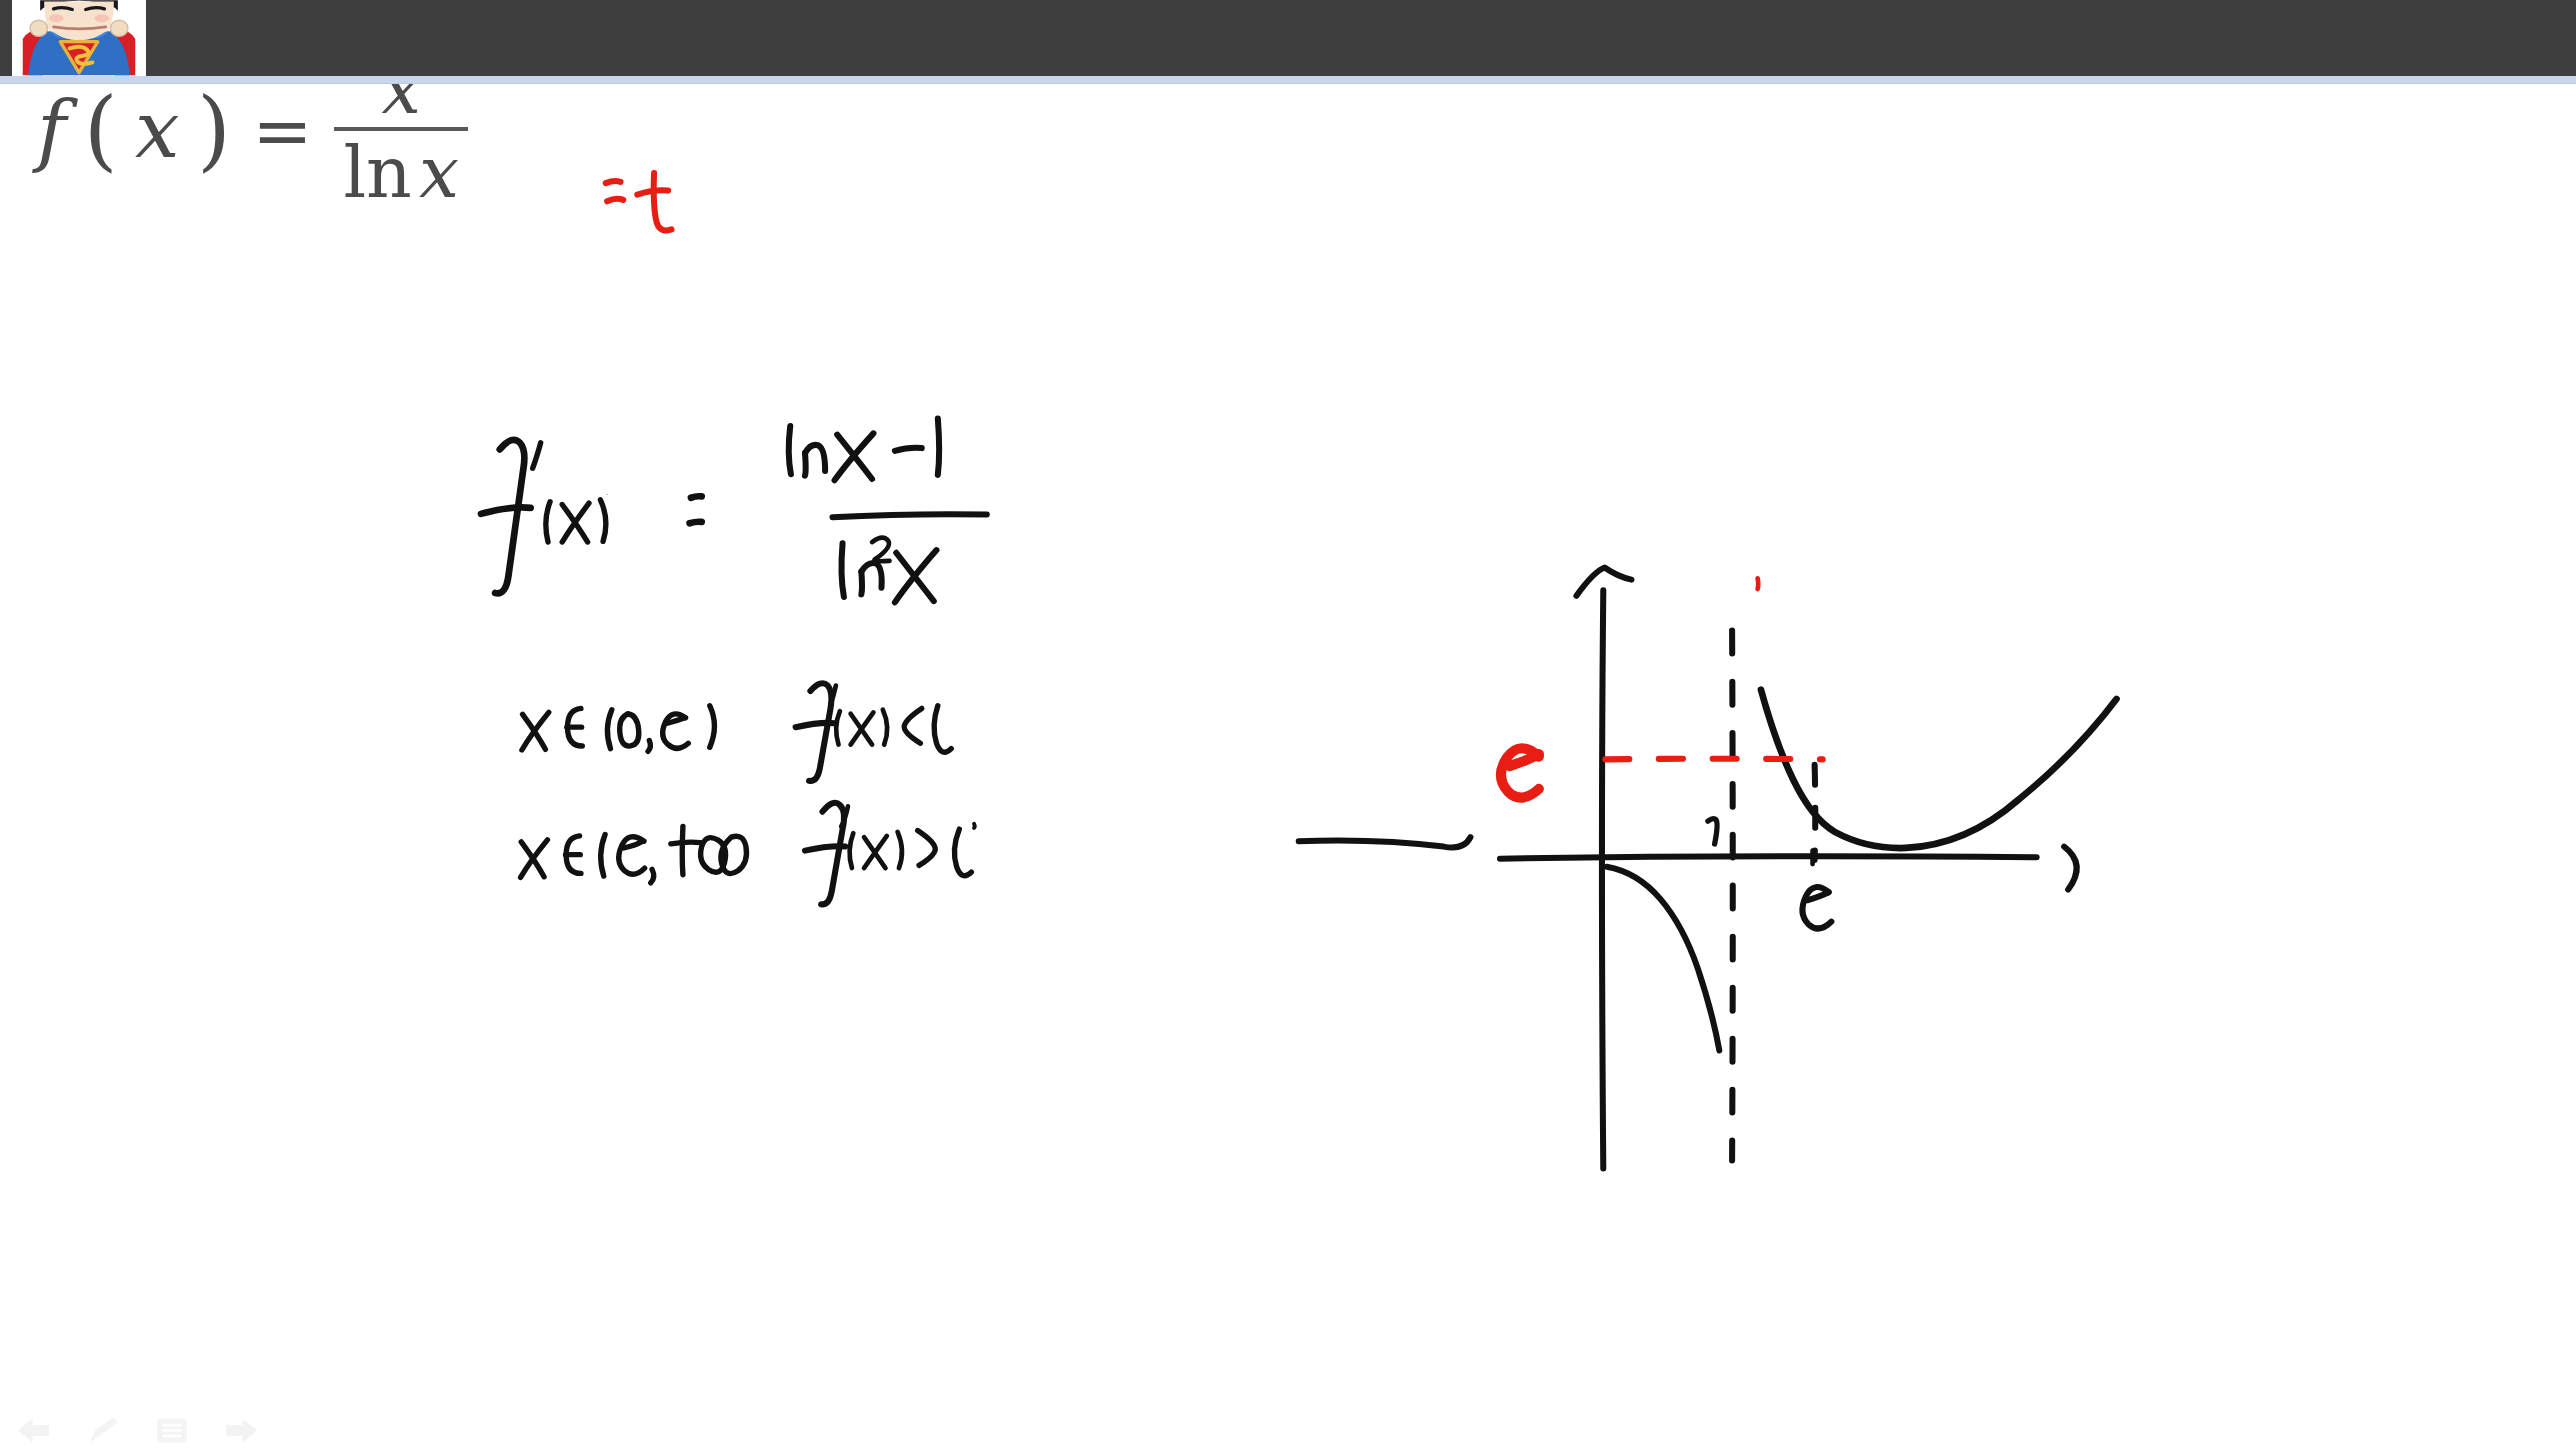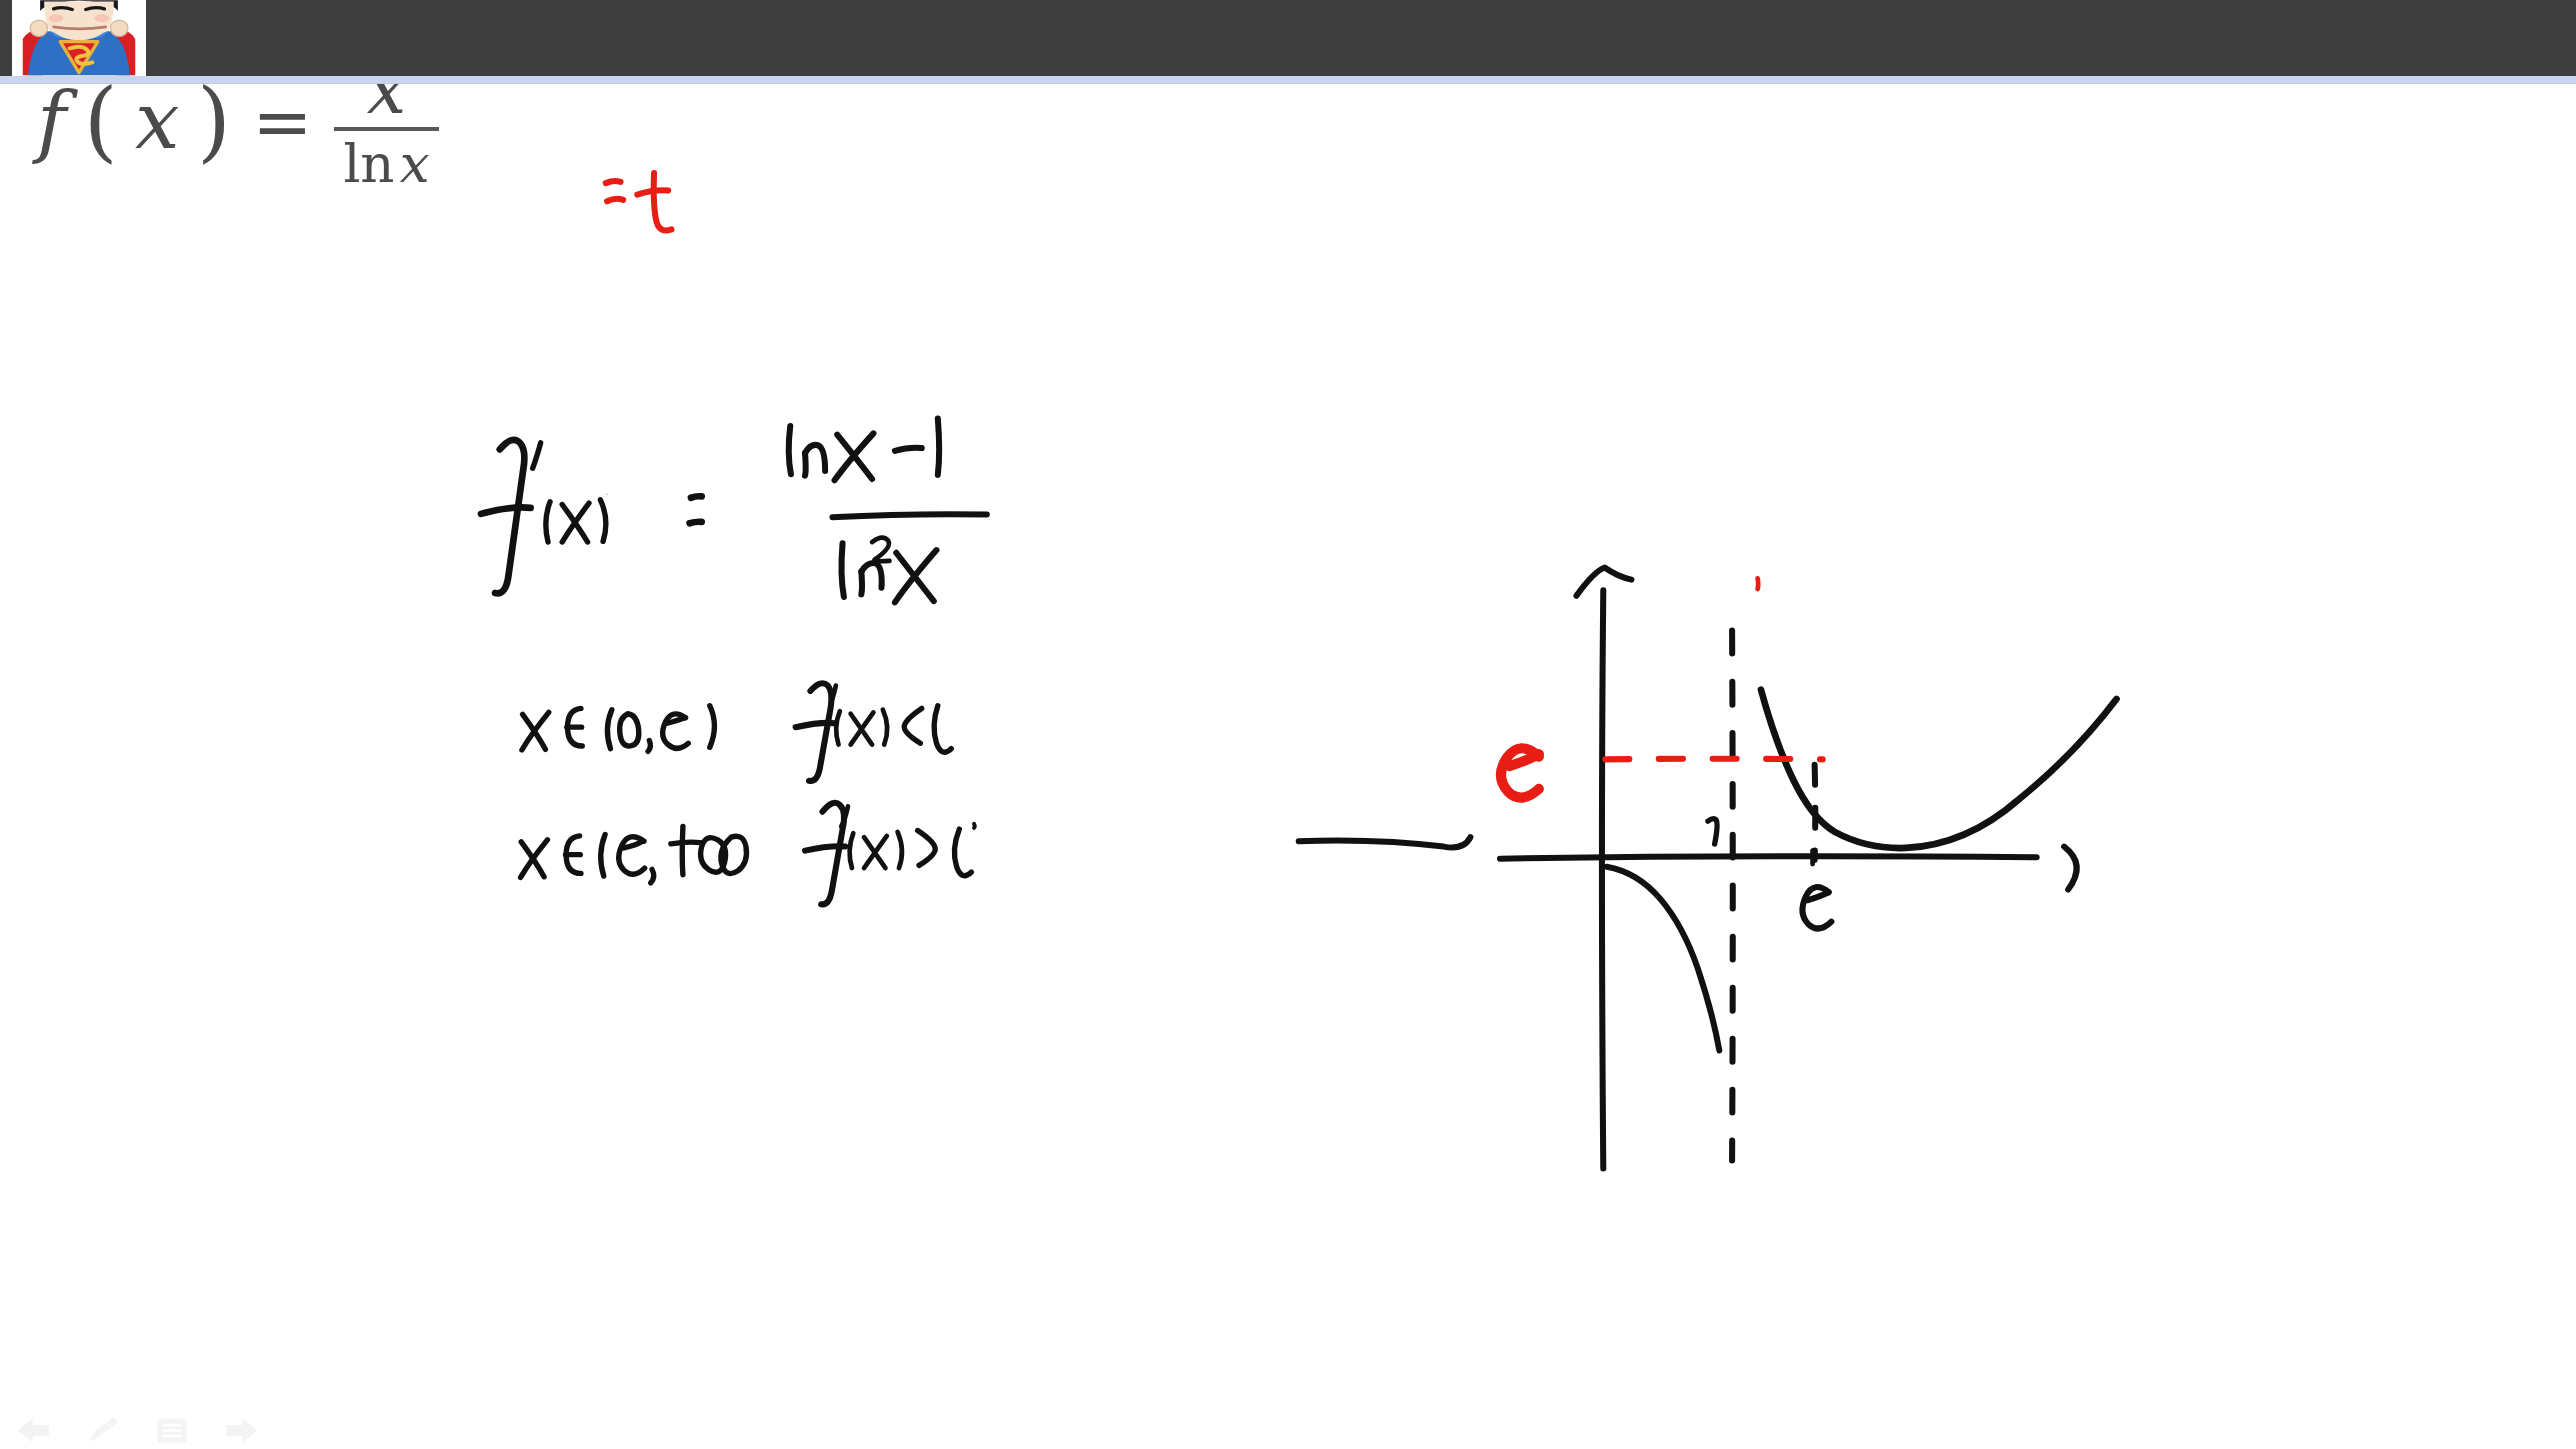--- a/index.html
+++ b/index.html
@@ -69,21 +69,21 @@
   .mfrac {
     display: inline-flex;
     flex-direction: column;
     align-items: center;
     justify-content: center;
     line-height: 1;
     vertical-align: middle;
   }
   .mfrac .num { font-style: italic; font-size: 70px; padding: 0 12px 2.7px; }
   .mfrac .bar { width: 100%; height: 4.7px; background: #5a5a5a; }
-  .mfrac .den { font-size: 53px; padding: 5.4px 9.4px 0; white-space: nowrap; }
+  .mfrac .den { font-size: 71px; padding: 5.4px 9.4px 0; white-space: nowrap; }
   .mfrac .den .lnop { font-style: normal; }
   .mfrac .den .var { font-style: italic; }
 
   
   #red-annot-top {
     position: absolute;
     left: 597px; top: 171px;
     color: #e81d14;
     font-family: "DejaVu Serif", serif;
     font-size: 42px;

